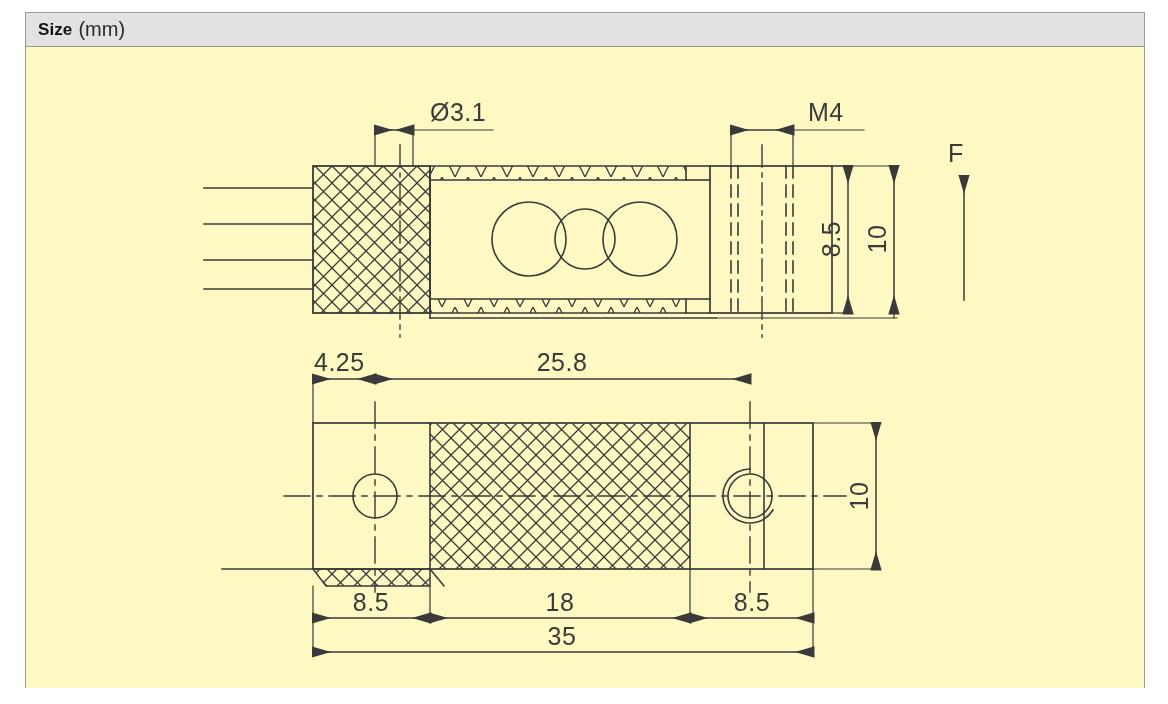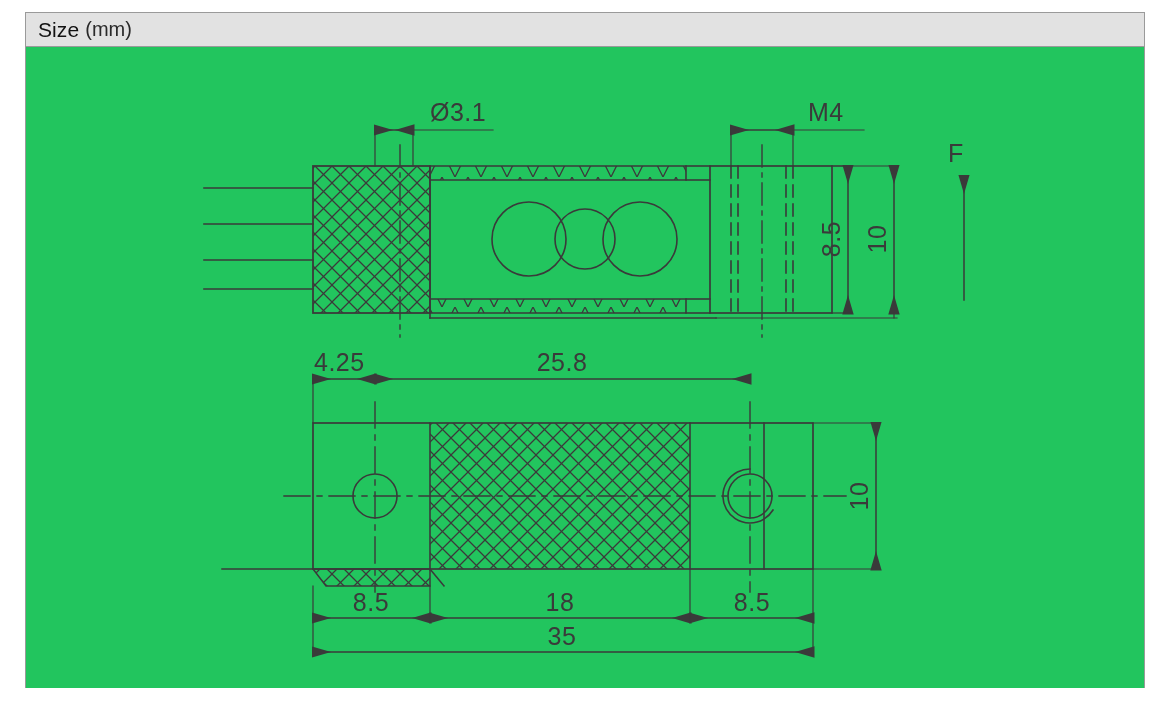--- a/index.html
+++ b/index.html
@@ -37,38 +37,38 @@
     width: 100%;
     height: 34px;
     box-sizing: border-box;
     background: #e2e2e2;
     border-bottom: 1px solid #9a9a9a;
     display: flex;
     align-items: center;
     padding-left: 12px;
   }
   .panel-header .title-strong {
-    font-size: 21px;
-    font-weight: normal;
+    font-size: 17px;
+    font-weight: bold;
     color: #121212;
     letter-spacing: 0.1px;
   }
   .panel-header .title-unit {
     font-size: 20px;
     font-weight: normal;
     color: #2a2a2a;
     margin-left: 6px;
   }
   .drawing-area {
     position: absolute;
     left: 0;
     top: 34px;
     width: 100%;
     height: 641px;
-    background: #22c55e;
+    background: #fef9c3;
   }
   svg.dwg {
     display: block;
     width: 1118px;
     height: 641px;
   }
   .dim-text {
     font-family: "Liberation Sans", sans-serif;
     font-size: 25px;
     fill: #3a3a3a;

